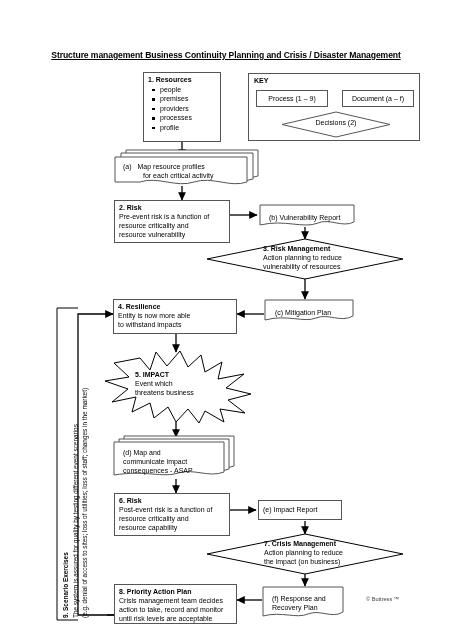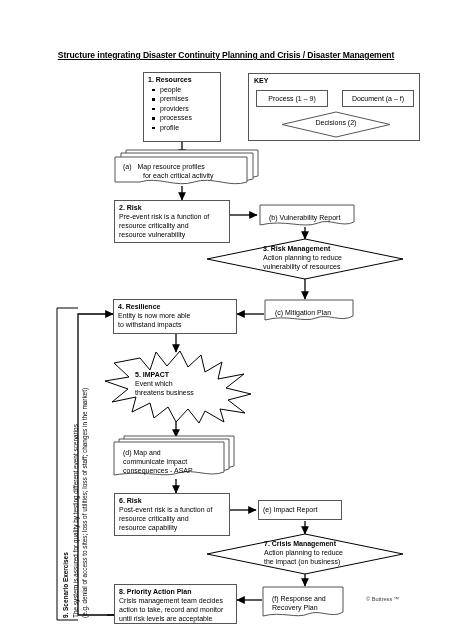--- a/index.html
+++ b/index.html
@@ -135,21 +135,21 @@
   <line x1="262" y1="600" x2="237" y2="600" stroke="#000" stroke-width="1.3" marker-end="url(#ah)"></line>
 
   <path d="M115,615 L78,615 L78,314 L113,314" fill="none" stroke="#000" stroke-width="1.3" marker-end="url(#ah)"></path>
   <line x1="115" y1="615" x2="107" y2="615" stroke="#000" stroke-width="1.3"></line>
 
   <line x1="57" y1="308" x2="57" y2="620" stroke="#000" stroke-width="1"></line>
   <line x1="57" y1="308" x2="78" y2="308" stroke="#000" stroke-width="1"></line>
   <line x1="57" y1="620" x2="78" y2="620" stroke="#000" stroke-width="1"></line>
 </svg>
 
-<div class="title">Structure integrating Disaster Continuity Planning and Crisis / Disaster Management</div>
+<div class="title">Structure management Business Continuity Planning and Crisis / Disaster Management</div>
 
 <div class="key" style="left:248px;top:73px;width:172px;height:68px;">
   <div class="key-label" style="left:5px;top:3px;">KEY</div>
   <div class="key-box" style="left:7px;top:16px;width:72px;height:17px;">Process (1 – 9)</div>
   <div class="key-box" style="left:93px;top:16px;width:72px;height:17px;">Document (a – f)</div>
   <div class="key-dia" style="left:32px;top:37px;width:110px;height:27px;">
     <svg width="110" height="27" viewBox="0 0 110 27">
         <polygon points="55,1 109,13.5 55,26 1,13.5" fill="#fff" stroke="#555" stroke-width="1"></polygon>
       </svg>
     <div class="kdtxt" style="top:8px;">Decisions (2)</div>

